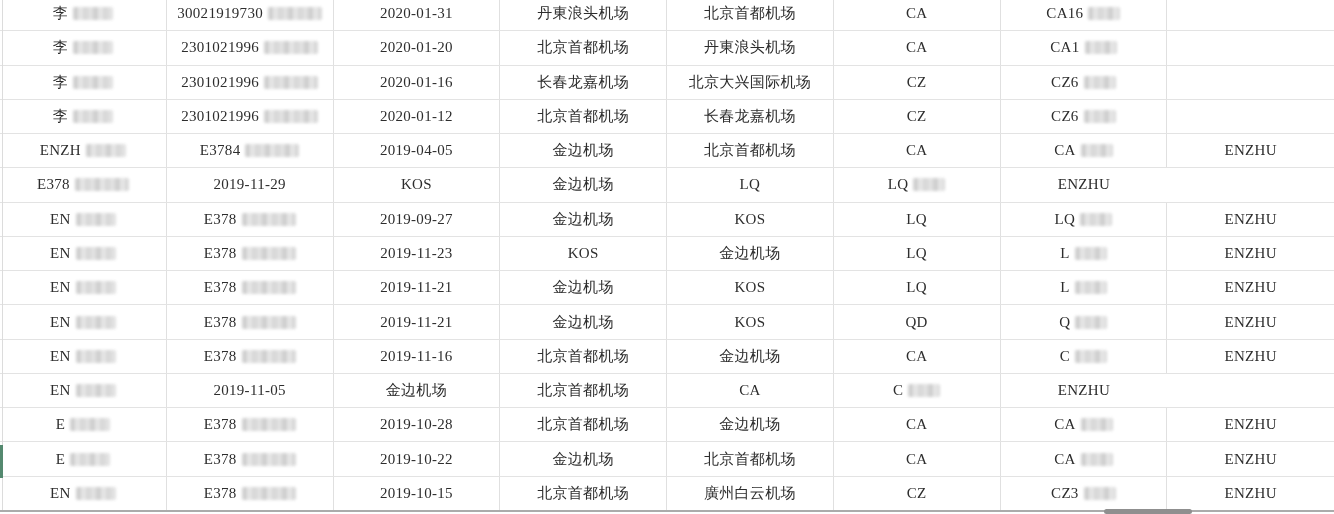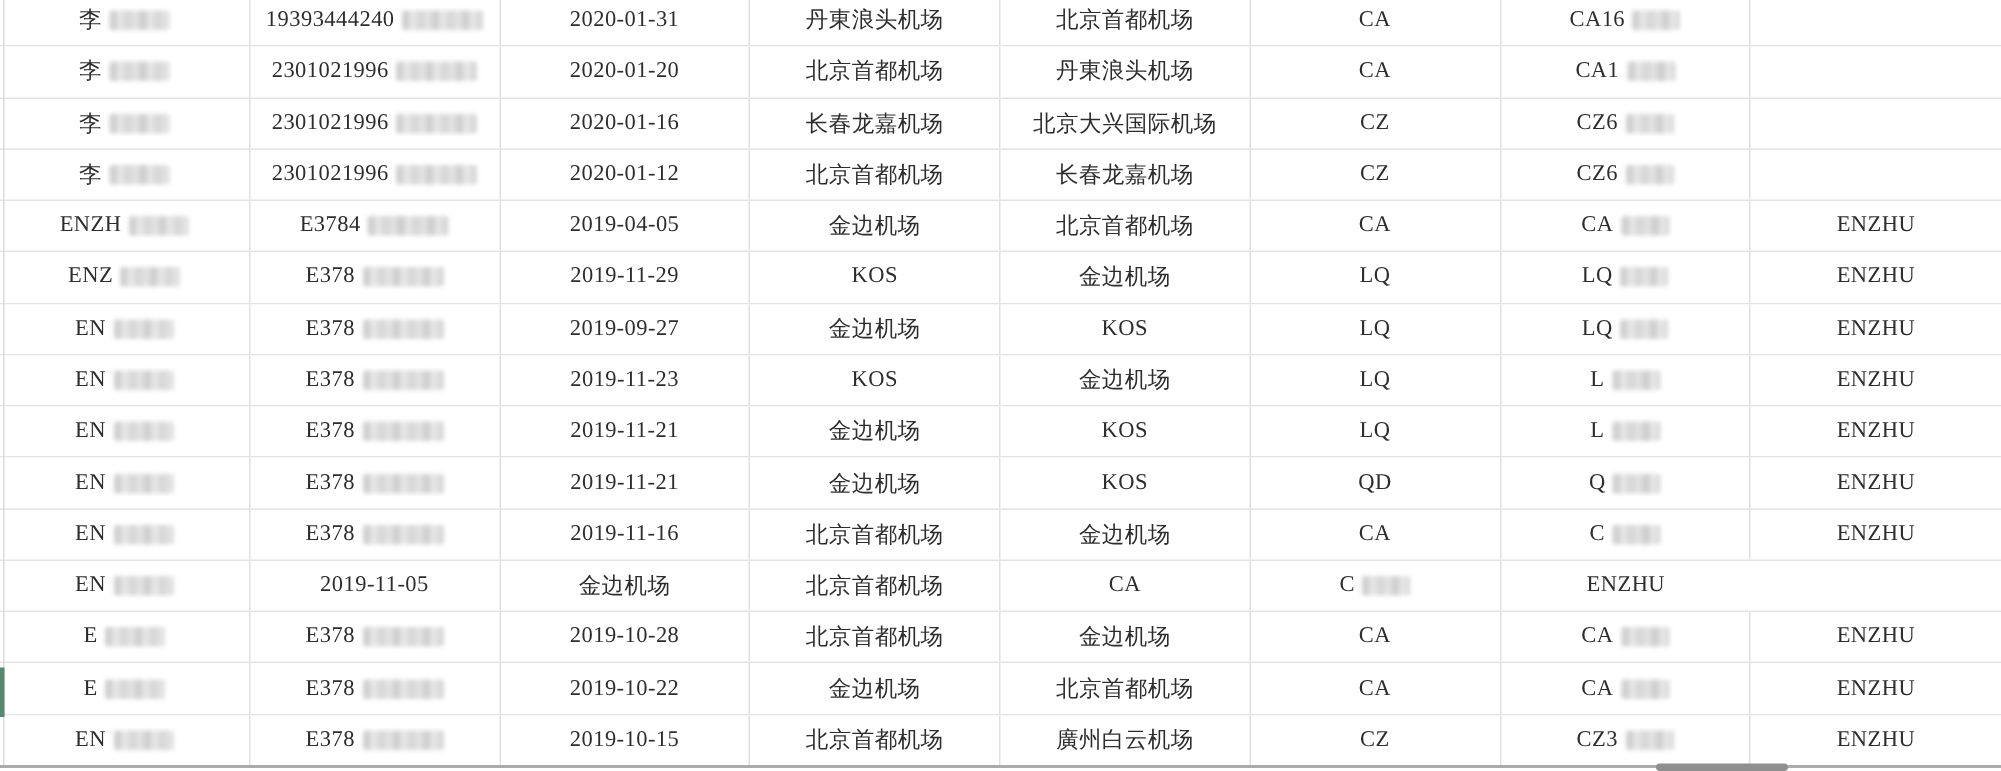--- a/index.html
+++ b/index.html
@@ -68,21 +68,21 @@
 
 <div class="screen">
 
   <div class="grid">
     <div class="row">
       <div class="cell">
         <span class="pfx">李</span>
         <span class="blur blur-name"></span>
       </div>
       <div class="cell">
-        <span class="pfx">19393444240</span>
+        <span class="pfx">30021919730</span>
         <span class="blur blur-id"></span>
       </div>
       <div class="cell">2020-01-31</div>
       <div class="cell">丹東浪头机场</div>
       <div class="cell">北京首都机场</div>
       <div class="cell">CA</div>
       <div class="cell">
         <span class="pfx">CA16</span>
         <span class="blur blur-flight"></span>
       </div>
@@ -164,24 +164,20 @@
       <div class="cell">CA</div>
       <div class="cell">
         <span class="pfx">CA</span>
         <span class="blur blur-flight"></span>
       </div>
       <div class="cell">ENZHU</div>
     </div>
 
     <div class="row">
       <div class="cell">
-        <span class="pfx">ENZ</span>
-        <span class="blur blur-name"></span>
-      </div>
-      <div class="cell">
         <span class="pfx">E378</span>
         <span class="blur blur-id"></span>
       </div>
       <div class="cell">2019-11-29</div>
       <div class="cell">KOS</div>
       <div class="cell">金边机场</div>
       <div class="cell">LQ</div>
       <div class="cell">
         <span class="pfx">LQ</span>
         <span class="blur blur-flight"></span>

